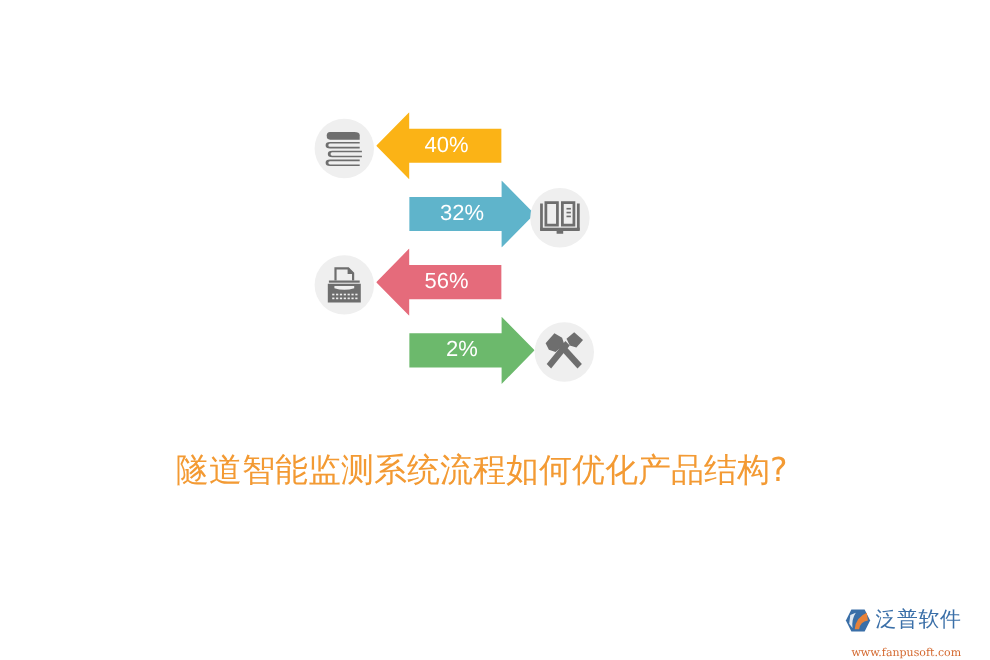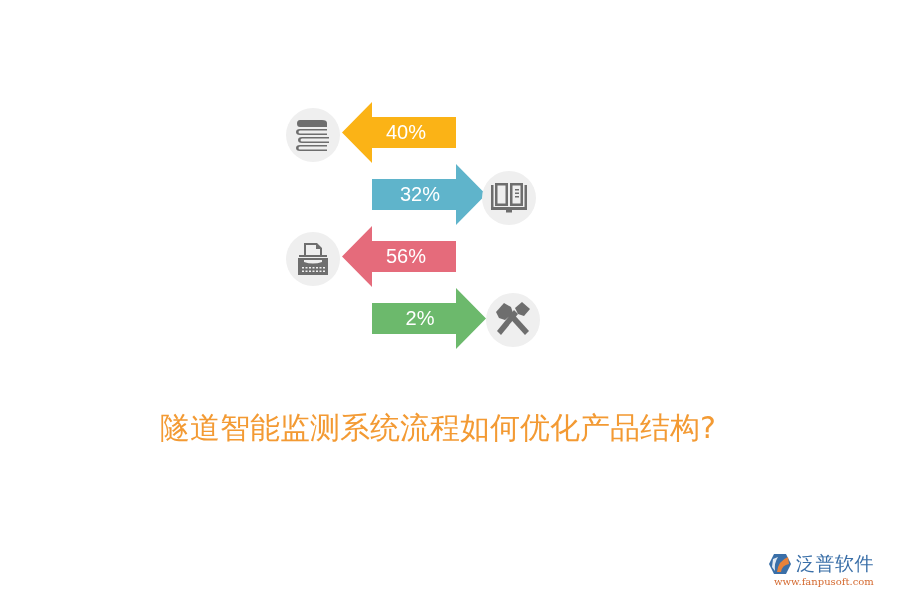--- a/index.html
+++ b/index.html
@@ -72,21 +72,21 @@
       top: 0px;
       font-family: "DejaVu Sans", sans-serif;
       font-size: 19px;
       line-height: 24px;
       color: #3a6fa8;
       letter-spacing: 0.5px;
     }
     .logo-url {
       position: absolute;
       left: 6px;
-      top: 25px;
+      top: 37px;
       font-family: "DejaVu Serif", "Liberation Serif", serif;
       font-size: 10px;
       line-height: 12px;
       color: #d4692f;
       white-space: nowrap;
     }
   </style>
 </head>
 <body>
 

